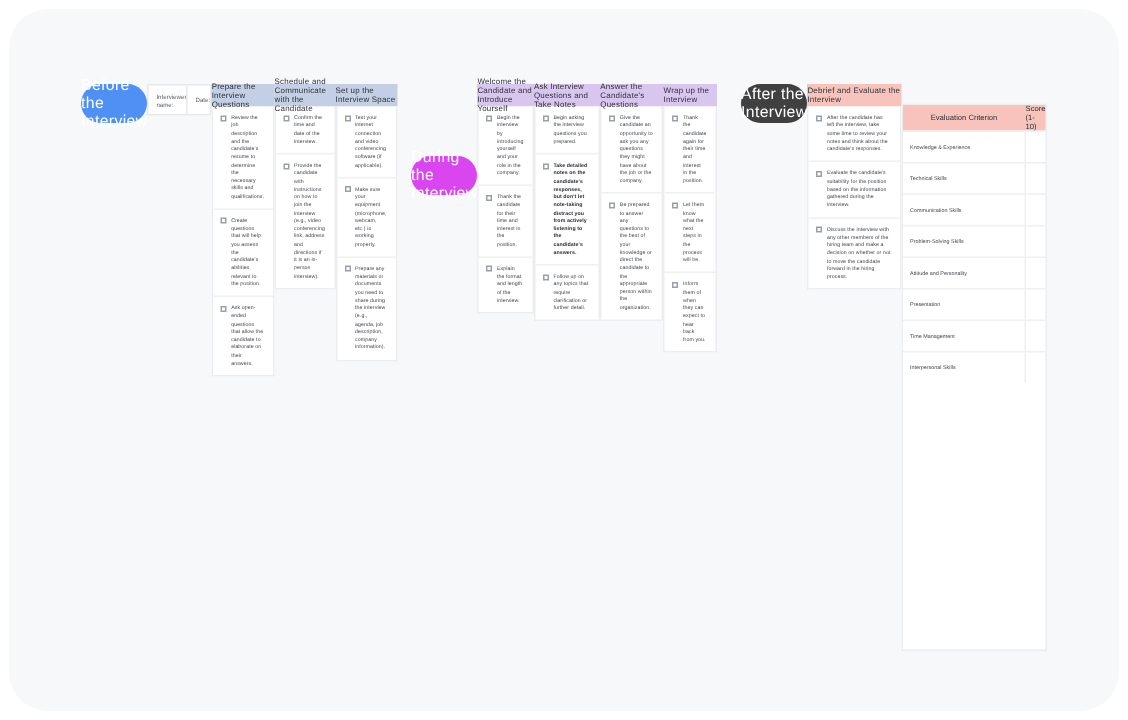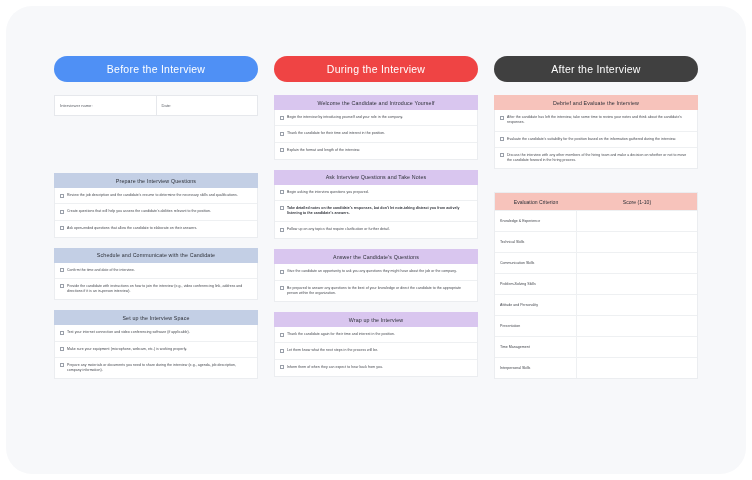--- a/index.html
+++ b/index.html
@@ -21,38 +21,38 @@
     position: absolute;
     left: 0; top: 0; right: 0; bottom: 0;
     display: flex;
     justify-content: space-between;
     padding: 50px 48px 40px 48px;
     gap: 10px;
   }
   .column {
     width: 204px;
     display: flex;
-    flex-direction: column;
+    flex-direction: row;
     gap: 0;
   }
 
   
   .pill {
     height: 26px;
     border-radius: 13px;
     display: flex;
     align-items: center;
     justify-content: center;
     color: #ffffff;
     font-size: 10.5px;
     letter-spacing: .25px;
     margin-bottom: 13px;
   }
   .pill.before  { background: #4f90f5; }
-  .pill.during  { background: #ef4444; }
+  .pill.during  { background: #d946ef; margin-top: 48px; }
   .pill.after   { background: #404040; }
 
   
   .inforow {
     display: flex;
     background: #ffffff;
     border: 1px solid #e6e8ec;
     height: 21px;
     margin-bottom: 10px;
   }

